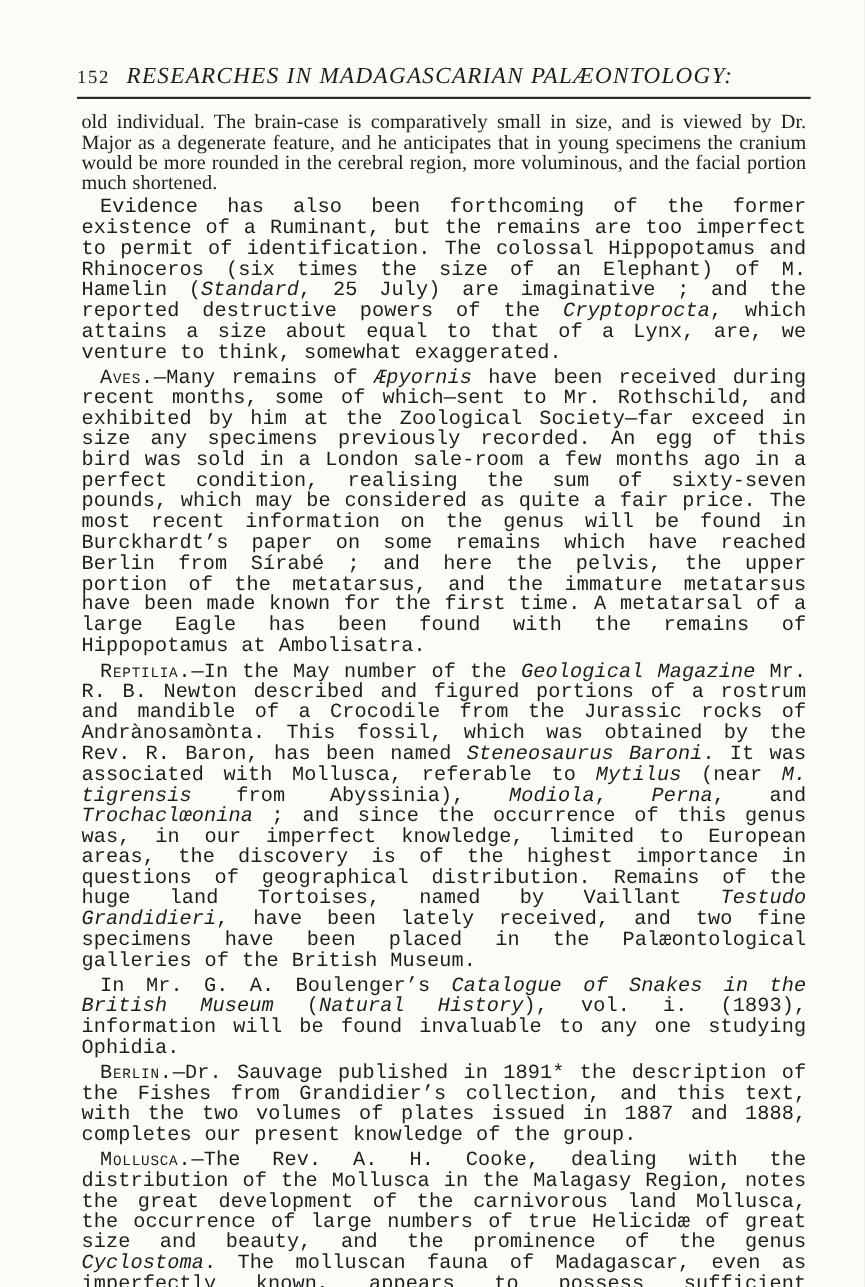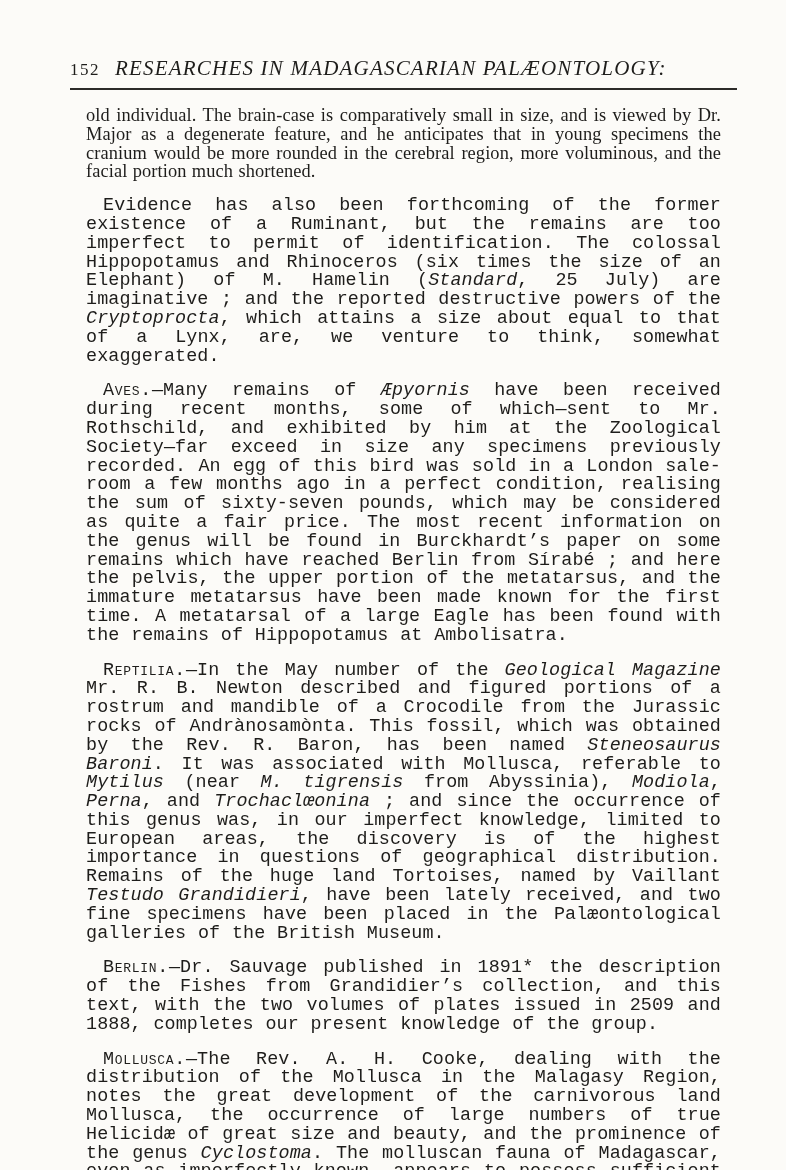--- a/index.html
+++ b/index.html
@@ -39,21 +39,21 @@
     background: #2c2b29;
     margin-bottom: 11px;
   }
   .body-text {
     font-size: 18.4px;
     line-height: 18.8px;
     text-align: justify;
     word-spacing: 0.6px;
     letter-spacing: 0.1px;
   }
-  .para { margin: 16px; }
+  .para { margin: 4px; }
   .para.indent { text-indent: 17px; font-family: Liberation Mono, monospace; }
   .it { font-style: italic; }
   .sc { font-variant: small-caps; letter-spacing: 0.7px; }
   .foot-rule {
     height: 2px;
     background: #2c2b29;
     width: 676px;
     margin: 15px 0 12px -9px;
   }
   .footnote {
@@ -72,21 +72,22 @@
     <span class="pagenum">152</span>
     <span class="head-title">RESEARCHES IN MADAGASCARIAN PALÆONTOLOGY:</span>
   </header>
   <div class="head-rule"></div>
 
   <main class="body-text">
       <p class="para"><span>old individual.  The brain-case is comparatively small in size, and is viewed by Dr. Major as a degenerate feature, and he anticipates that in young specimens the cranium would be more rounded in the cerebral region, more voluminous, and the facial portion much shortened.</span></p>
       <p class="para indent"><span>Evidence has also been forthcoming of the former existence of a Ruminant, but the remains are too imperfect to permit of identification. The colossal Hippopotamus and Rhinoceros (six times the size of an Elephant) of M. Hamelin (</span><span class="it">Standard</span><span>, 25 July) are imaginative&nbsp;; and the reported destructive powers of the </span><span class="it">Cryptoprocta</span><span>, which attains a size about equal to that of a Lynx, are, we venture to think, somewhat exaggerated.</span></p>
       <p class="para indent"><span class="sc">Aves.</span><span>—Many remains of </span><span class="it">Æpyornis</span><span> have been received during recent months, some of which—sent to Mr. Rothschild, and exhibited by him at the Zoological Society—far exceed in size any specimens previously recorded.  An egg of this bird was sold in a London sale-room a few months ago in a perfect condition, realising the sum of sixty-seven pounds, which may be considered as quite a fair price.  The most recent information on the genus will be found in Burckhardt’s paper on some remains which have reached Berlin from Sírabé&nbsp;; and here the pelvis, the upper portion of the metatarsus, and the immature metatarsus have been made known for the first time.  A metatarsal of a large Eagle has been found with the remains of Hippopotamus at Ambolisatra.</span></p>
       <p class="para indent"><span class="sc">Reptilia.</span><span>—In the May number of the </span><span class="it">Geological Magazine</span><span> Mr. R. B. Newton described and figured portions of a rostrum and mandible of a Crocodile from the Jurassic rocks of Andrànosamònta. This fossil, which was obtained by the Rev. R. Baron, has been named </span><span class="it">Steneosaurus Baroni</span><span>. It was associated with Mollusca, referable to </span><span class="it">Mytilus</span><span> (near </span><span class="it">M. tigrensis</span><span> from Abyssinia), </span><span class="it">Modiola</span><span>, </span><span class="it">Perna</span><span>, and </span><span class="it">Trochaclœonina</span><span>&nbsp;; and since the occurrence of this genus was, in our imperfect knowledge, limited to European areas, the discovery is of the highest importance in questions of geographical distribution.  Remains of the huge land Tortoises, named by Vaillant </span><span class="it">Testudo Grandidieri</span><span>, have been lately received, and two fine specimens have been placed in the Palæontological galleries of the British Museum.</span></p>
-      <p class="para indent"><span class="sc">Berlin.</span><span>—Dr. Sauvage published in 1891* the description of the Fishes from Grandidier’s collection, and this text, with the two volumes of plates issued in 2509 and 1888, completes our present knowledge of the group.</span></p>
+      <p class="para indent"><span>In Mr. G. A. Boulenger’s </span><span class="it">Catalogue of Snakes in the British Museum</span><span> (</span><span class="it">Natural History</span><span>), vol. i. (1893), information will be found invaluable to any one studying Ophidia.</span></p>
+      <p class="para indent"><span class="sc">Berlin.</span><span>—Dr. Sauvage published in 1891* the description of the Fishes from Grandidier’s collection, and this text, with the two volumes of plates issued in 1887 and 1888, completes our present knowledge of the group.</span></p>
       <p class="para indent"><span class="sc">Mollusca.</span><span>—The Rev. A. H. Cooke, dealing with the distribution of the Mollusca in the Malagasy Region, notes the great development of the carnivorous land Mollusca, the occurrence of large numbers of true Helicidæ of great size and beauty, and the prominence of the genus </span><span class="it">Cyclostoma</span><span>.  The molluscan fauna of Madagascar, even as imperfectly known, appears to possess sufficient individuality to separate it off distinctly from that of the main-land.  The Helicidæ are quite peculiar, not being found at all in the Mascarenes, Seychelles, or Comoros.  They</span></p>
     </main>
 
   <div class="foot-rule"></div>
   <div class="footnote">
     <span class="marker">*</span><span><span class="it">Natural Science</span><span>, Vol. i., p. 152.</span></span>
   </div>
 </div>
 
 </body></html>

